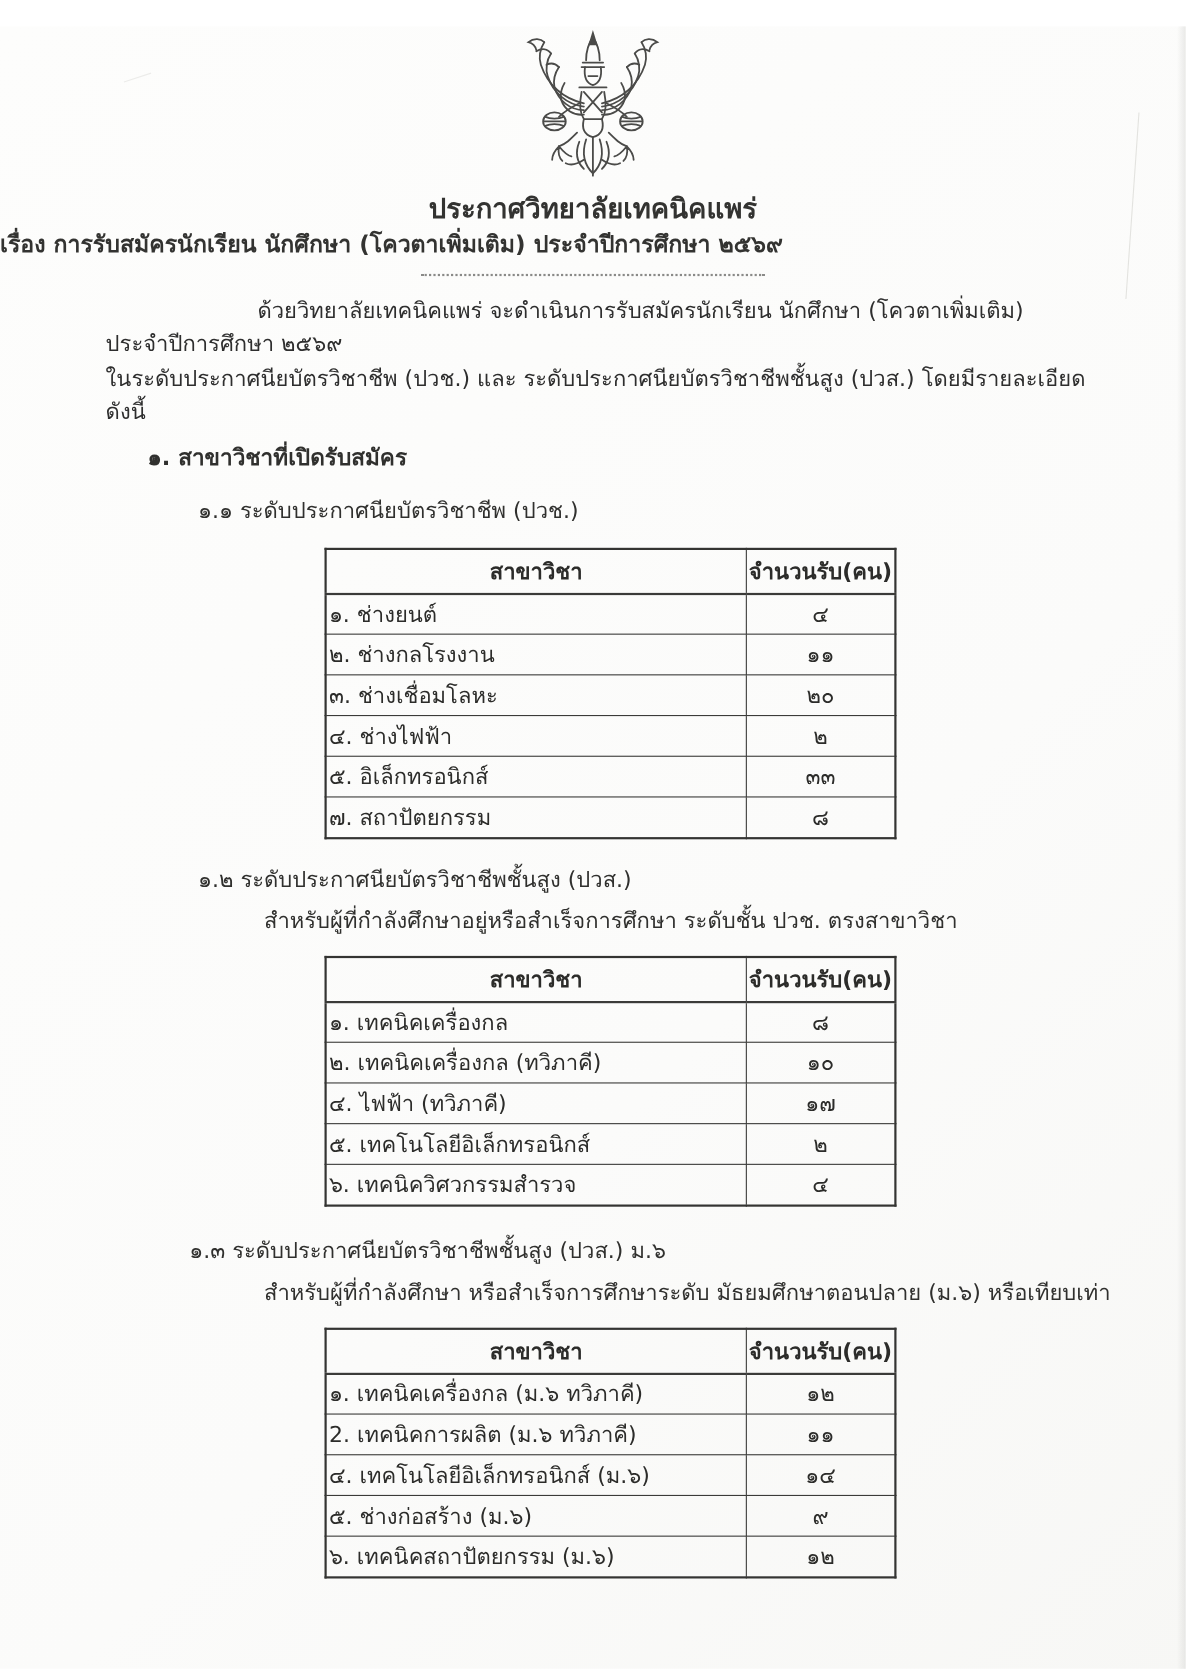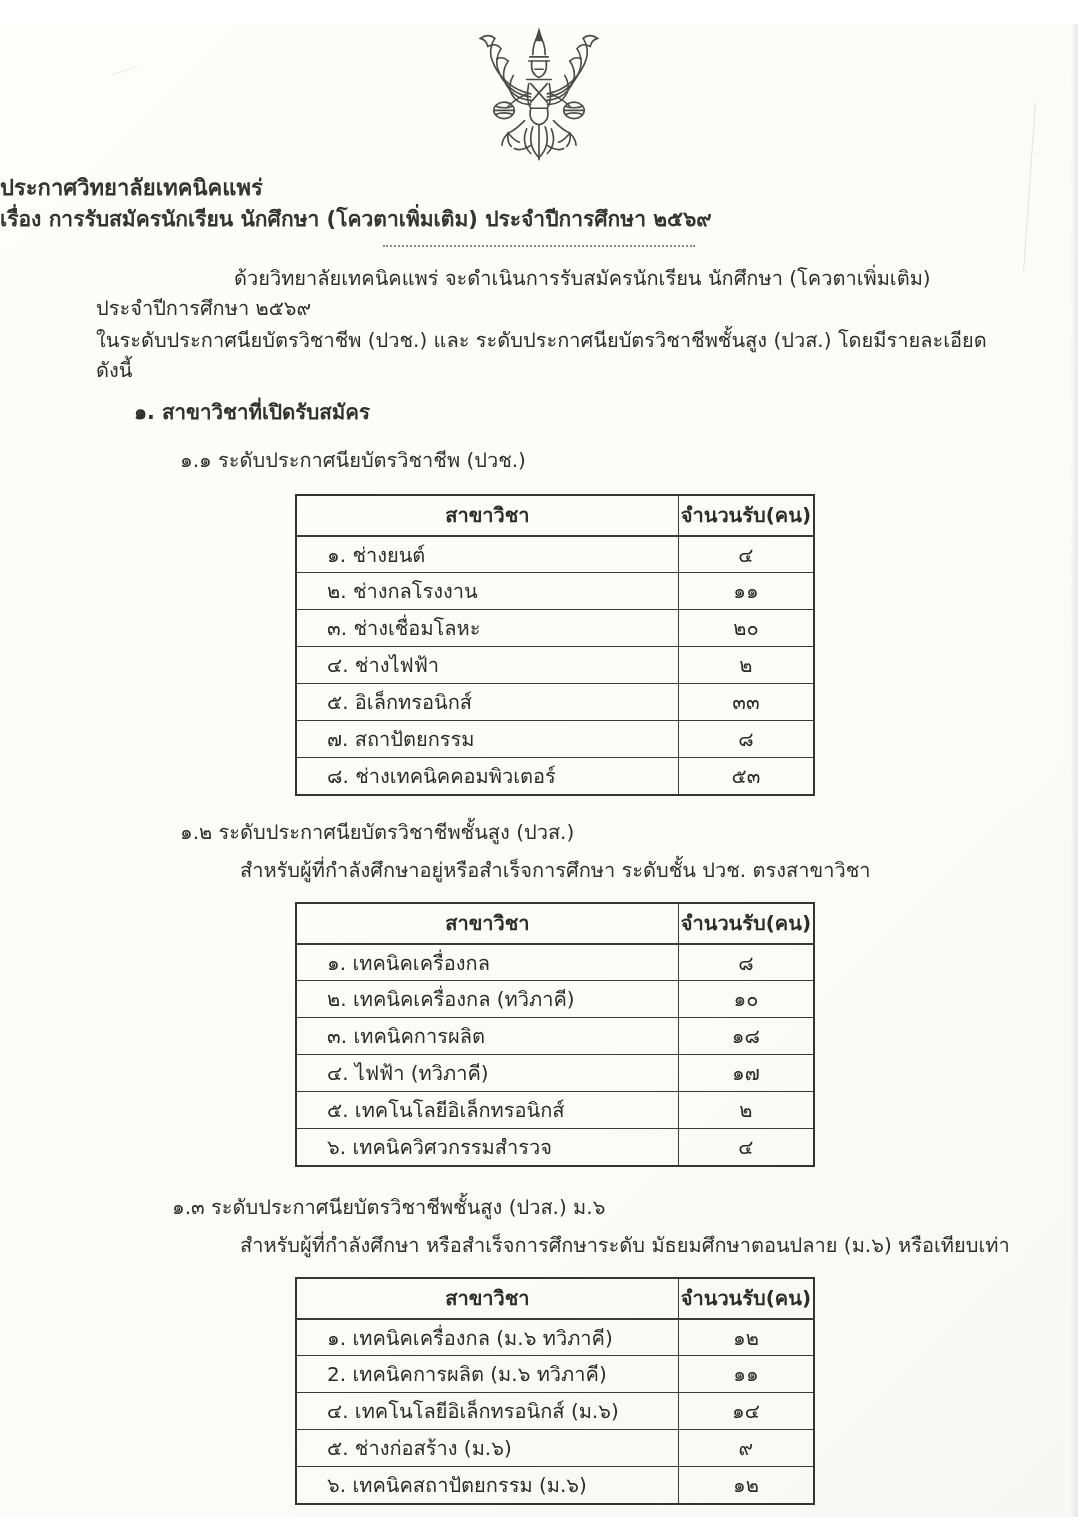--- a/index.html
+++ b/index.html
@@ -30,21 +30,21 @@
   .crease-mark{
     position:absolute;top:46px;left:112px;width:26px;height:1px;
     background:#ececea;transform:rotate(-18deg);pointer-events:none;
   }
   .emblem{
     width:160px;height:148px;
     margin:24px auto 2px auto;
     display:flex;align-items:center;justify-content:center;
   }
   .title-line{
-    font-size:22px;font-weight:600;line-height:1.25;
+    text-align:center;font-size:25px;font-weight:600;line-height:1.25;
     color:#333331;
   }
   .subject-line{
     text-align:left;font-size:21px;font-weight:600;line-height:1.3;
     margin-top:4px;color:#333331;
   }
   .dotted-separator{
     width:312px;margin:12px auto 0 auto;height:0;
     border-top:2px dotted #8a8a88;
   }
@@ -78,21 +78,21 @@
   table.quota-table td{
     border:1.5px solid #3b3b39;
     box-sizing:border-box;
   }
   table.quota-table{border:2px solid #343432;}
   table.quota-table th{
     height:41px;font-weight:600;
     border-bottom-width:2px;
   }
   table.quota-table td{height:37px;}
-  td.cell-subject{padding-left:30px;text-align:left;}
+  td.cell-subject{padding-left:2px;text-align:left;}
   th.col-subject{width:372px;}
   th.col-count, td.cell-count{width:132px;text-align:center;}
 </style>
 </head>
 <body>
 
 <div class="page">
 
   <div class="edge-right"></div>
   <div class="fold-mark"></div>
@@ -174,24 +174,20 @@
           <td class="cell-count">๒</td>
         </tr>
       <tr>
           <td class="cell-subject">๕. อิเล็กทรอนิกส์</td>
           <td class="cell-count">๓๓</td>
         </tr>
       <tr>
           <td class="cell-subject">๗. สถาปัตยกรรม</td>
           <td class="cell-count">๘</td>
         </tr>
-      <tr>
-          <td class="cell-subject">๘. ช่างเทคนิคคอมพิวเตอร์</td>
-          <td class="cell-count">๕๓</td>
-        </tr>
     </tbody>
   </table>
 
   <div class="sub-heading" style="margin-top:20px;">๑.๒ ระดับประกาศนียบัตรวิชาชีพชั้นสูง (ปวส.)</div>
   <div class="sub-note">สำหรับผู้ที่กำลังศึกษาอยู่หรือสำเร็จการศึกษา ระดับชั้น ปวช. ตรงสาขาวิชา</div>
   <table class="quota-table" style="margin-top:16px;">
     <thead>
       <tr>
         <th class="col-subject">สาขาวิชา</th>
         <th class="col-count">จำนวนรับ(คน)</th>
@@ -200,24 +196,20 @@
     <tbody>
       <tr>
           <td class="cell-subject">๑. เทคนิคเครื่องกล</td>
           <td class="cell-count">๘</td>
         </tr>
       <tr>
           <td class="cell-subject">๒. เทคนิคเครื่องกล (ทวิภาคี)</td>
           <td class="cell-count">๑๐</td>
         </tr>
       <tr>
-          <td class="cell-subject">๓. เทคนิคการผลิต</td>
-          <td class="cell-count">๑๘</td>
-        </tr>
-      <tr>
           <td class="cell-subject">๔. ไฟฟ้า (ทวิภาคี)</td>
           <td class="cell-count">๑๗</td>
         </tr>
       <tr>
           <td class="cell-subject">๕. เทคโนโลยีอิเล็กทรอนิกส์</td>
           <td class="cell-count">๒</td>
         </tr>
       <tr>
           <td class="cell-subject">๖. เทคนิควิศวกรรมสำรวจ</td>
           <td class="cell-count">๔</td>

